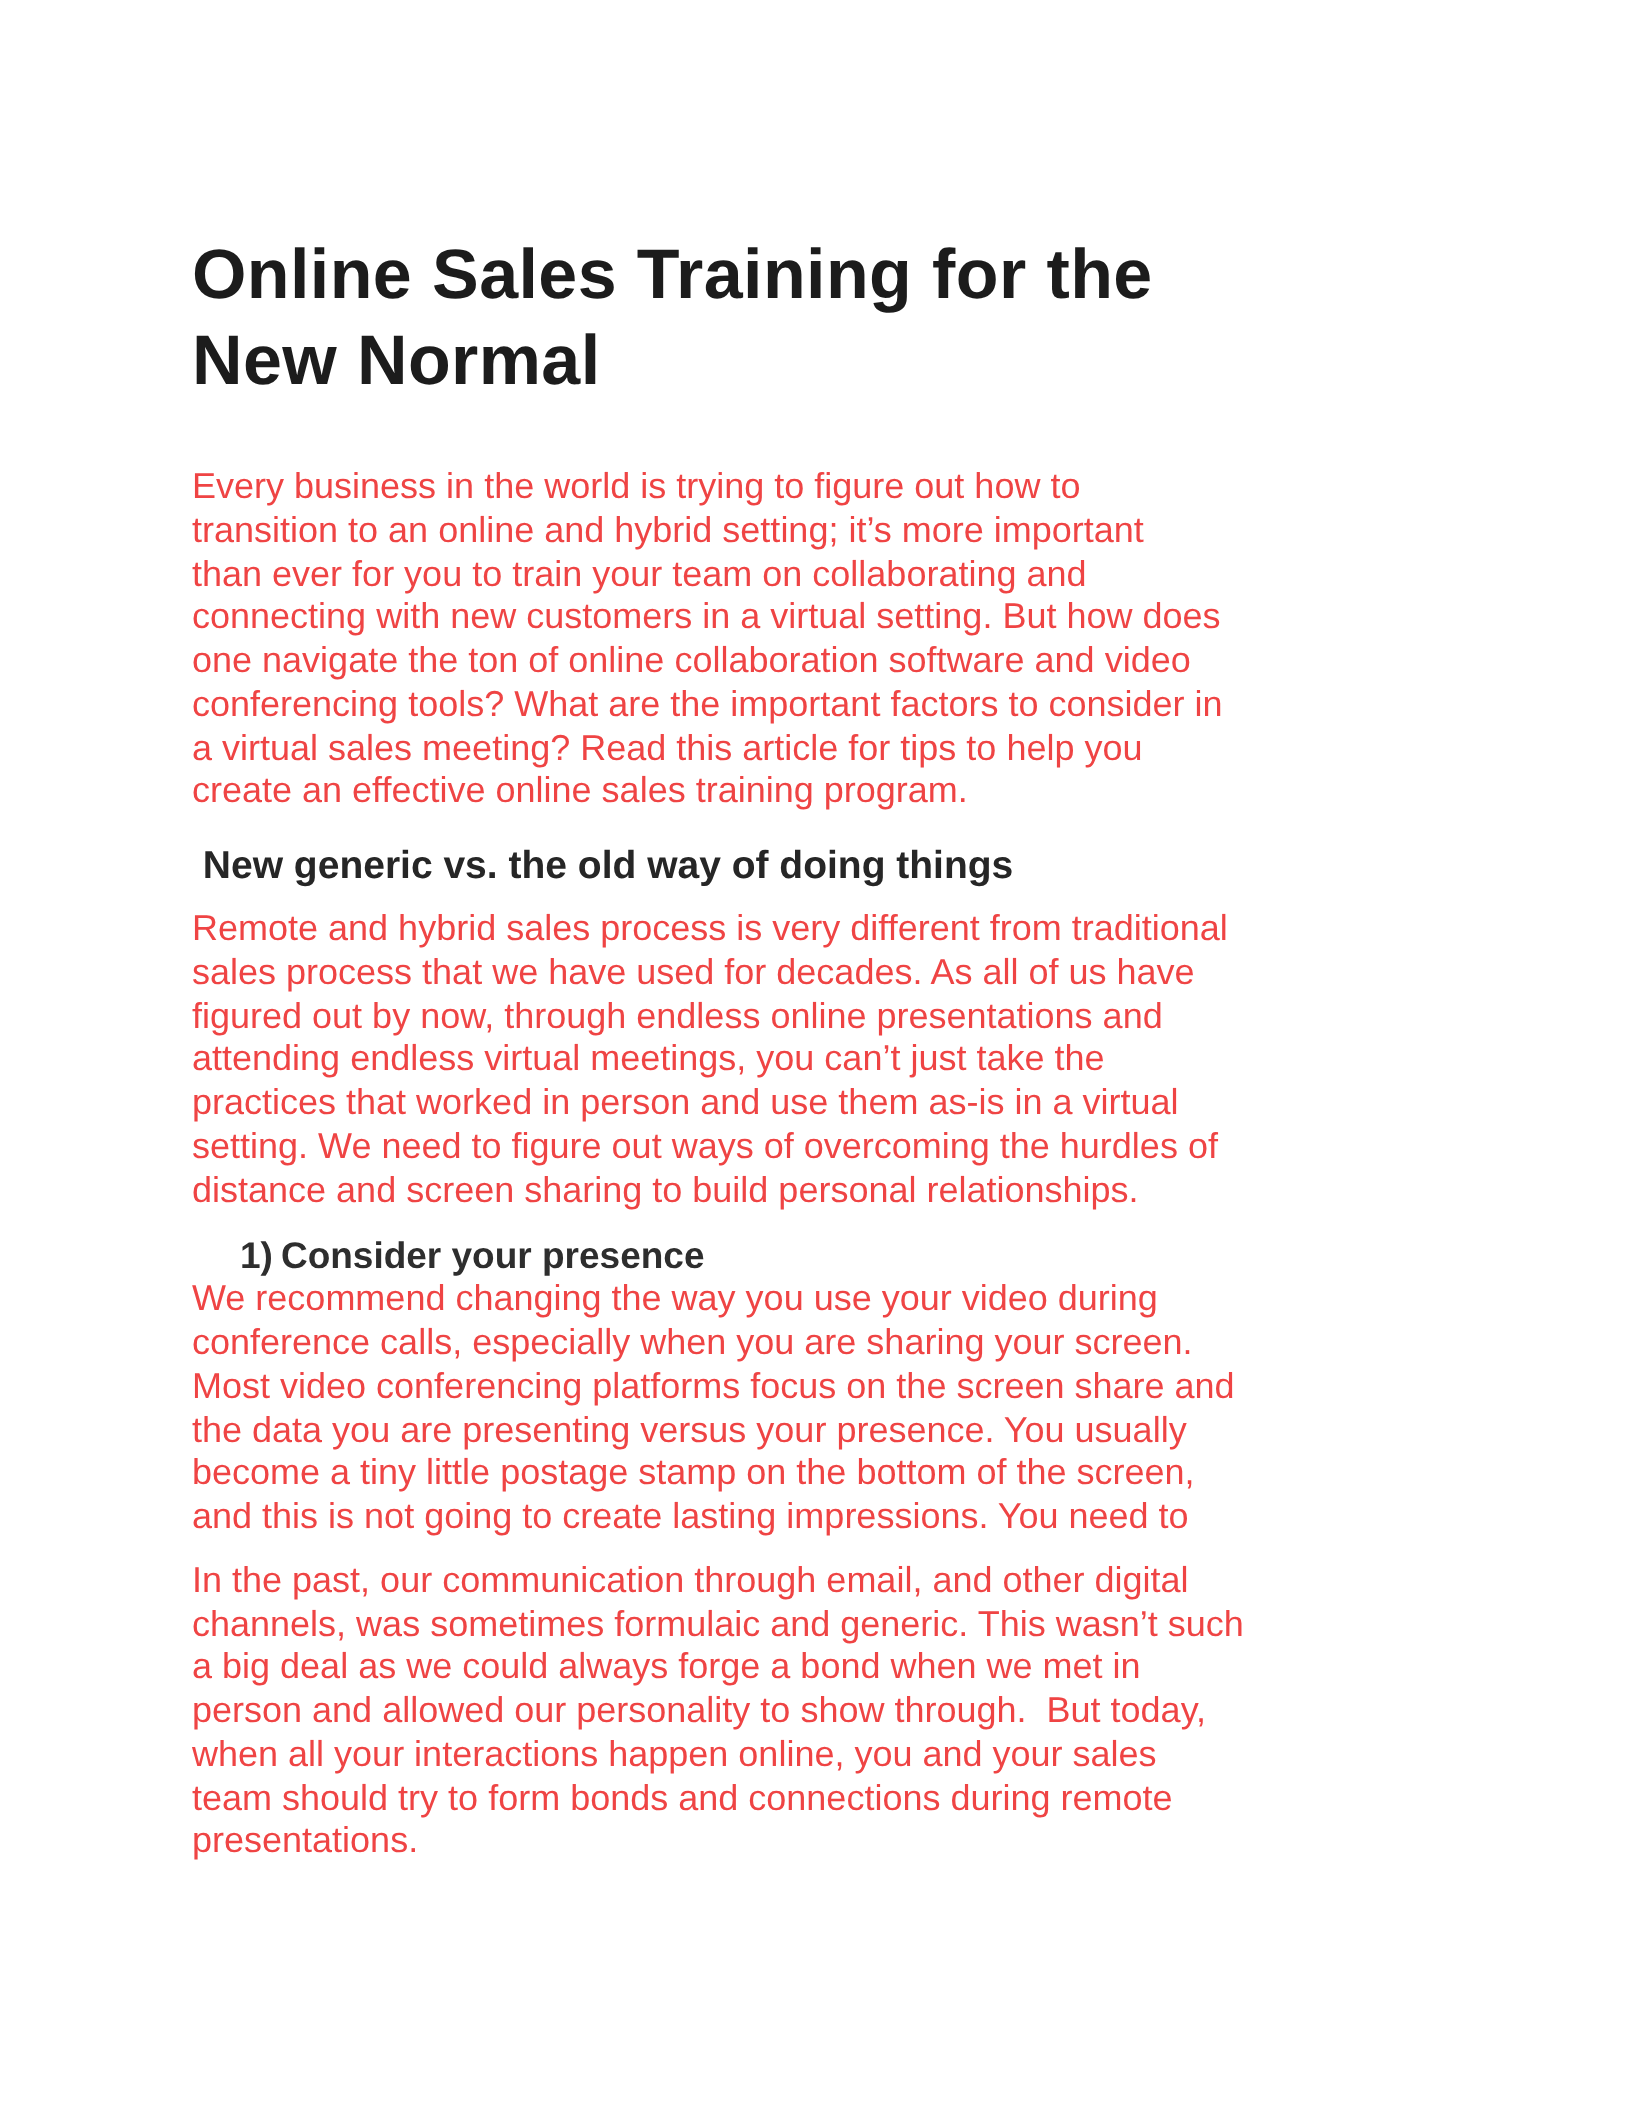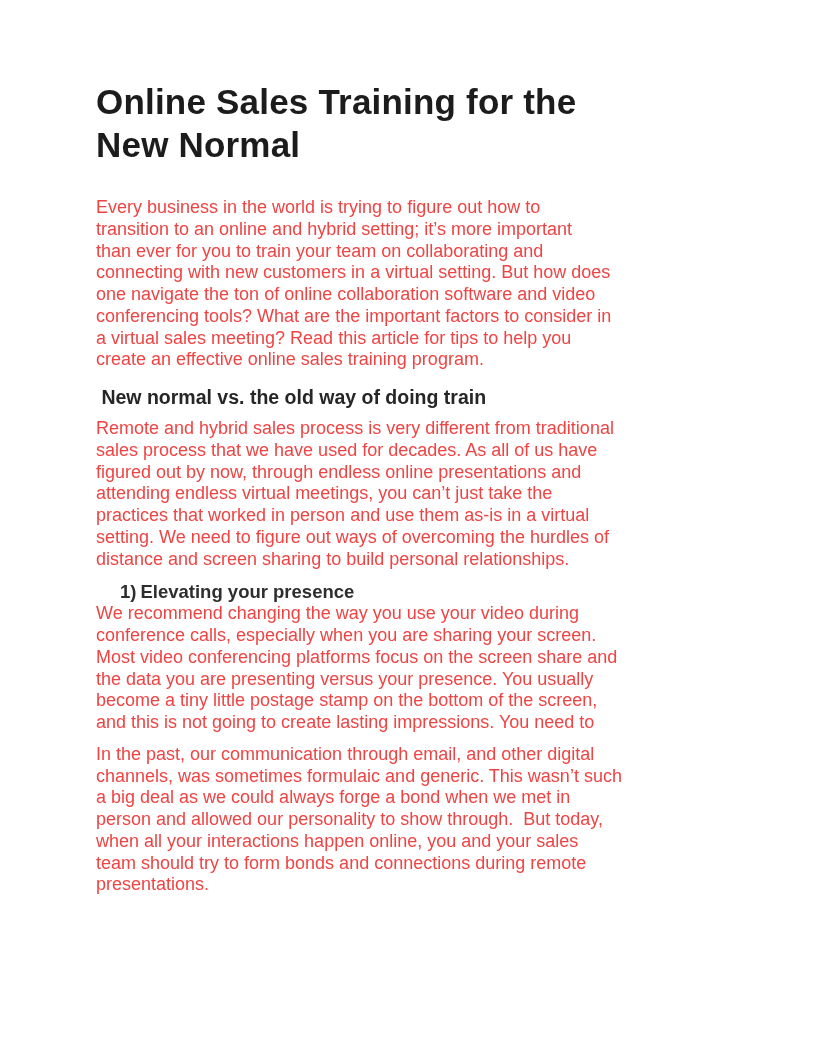--- a/index.html
+++ b/index.html
@@ -6,21 +6,21 @@
     margin: 0;
     padding: 0;
     background: #ffffff;
   }
   .page {
     position: relative;
     width: 756px;
     height: 1056px;
     background: #ffffff;
     box-sizing: border-box;
-    padding: 80px 96px 0 96px;
+    padding: 116px 96px 0 96px;
     overflow: hidden;
     font-family: "Liberation Sans", "DejaVu Sans", sans-serif;
   }
   .doc-title {
     margin: 0;
     font-size: 35px;
     line-height: 43px;
     font-weight: 700;
     color: #1c1c1c;
     letter-spacing: 0.2px;
@@ -71,33 +71,33 @@
 
   <p class="body-text intro">Every business in the world is trying to figure out how to
 transition to an online and hybrid setting; it’s more important
 than ever for you to train your team on collaborating and
 connecting with new customers in a virtual setting. But how does
 one navigate the ton of online collaboration software and video
 conferencing tools? What are the important factors to consider in
 a virtual sales meeting? Read this article for tips to help you
 create an effective online sales training program.</p>
 
-  <h2 class="section-heading"> New normal vs. the old way of doing train</h2>
+  <h2 class="section-heading"> New generic vs. the old way of doing things</h2>
 
   <p class="body-text">Remote and hybrid sales process is very different from traditional
 sales process that we have used for decades. As all of us have
 figured out by now, through endless online presentations and
 attending endless virtual meetings, you can’t just take the
 practices that worked in person and use them as-is in a virtual
 setting. We need to figure out ways of overcoming the hurdles of
 distance and screen sharing to build personal relationships.</p>
 
 
   <div class="list-item">
-    <span class="item-number">1)</span><span class="item-title">Elevating your presence</span>
+    <span class="item-number">1)</span><span class="item-title">Consider your presence</span>
   </div>
 
   <p class="body-text">We recommend changing the way you use your video during
 conference calls, especially when you are sharing your screen.
 Most video conferencing platforms focus on the screen share and
 the data you are presenting versus your presence. You usually
 become a tiny little postage stamp on the bottom of the screen,
 and this is not going to create lasting impressions. You need to</p>
 
   <p class="body-text tight">In the past, our communication through email, and other digital

